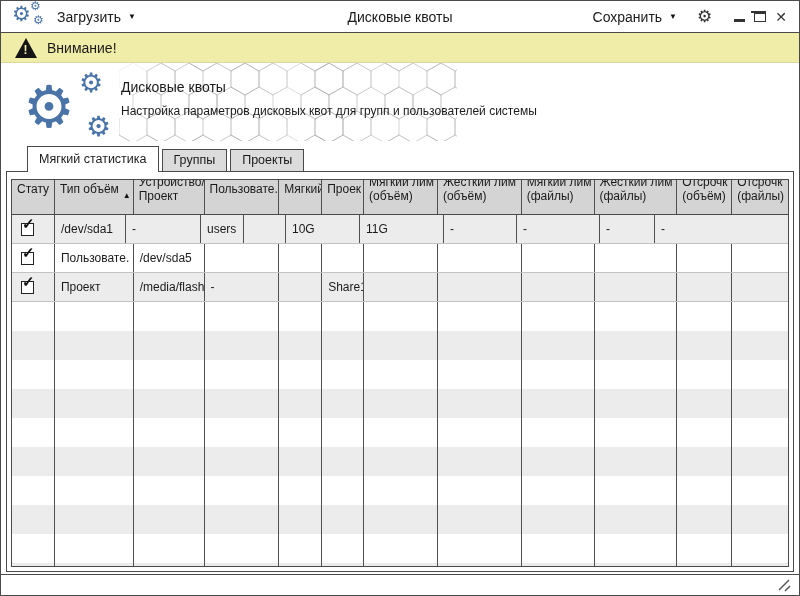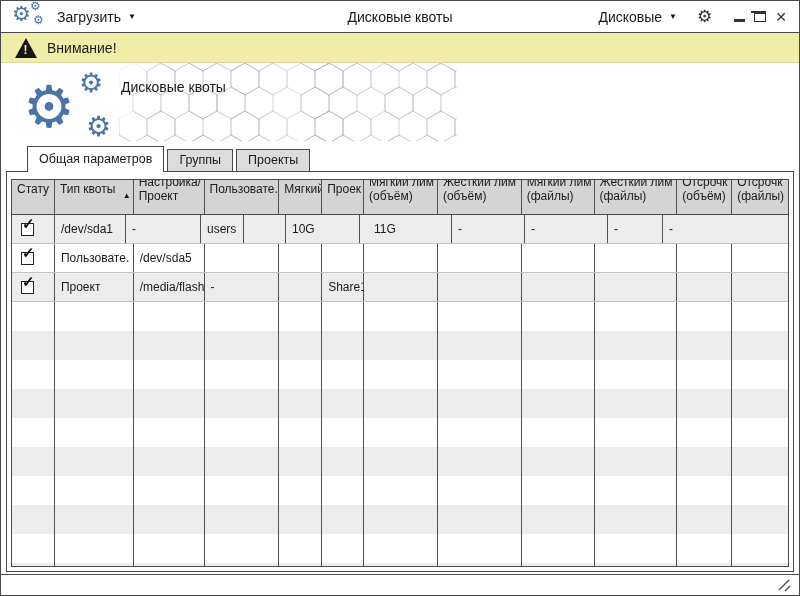--- a/index.html
+++ b/index.html
@@ -89,21 +89,21 @@
       <span class="g2">⚙</span>
       <span class="g3">⚙</span>
     </div>
     <div class="menu-btn">
       <span>Загрузить</span>
       <span class="caret">▼</span>
     </div>
     <div class="tb-title">Дисковые квоты</div>
     <div class="tb-right">
       <div class="menu-btn">
-        <span>Дисковые</span>
+        <span>Сохранить</span>
         <span class="caret">▼</span>
       </div>
       <span class="gear-btn">⚙</span>
       <div class="winbtns">
         <div class="btn-min"></div>
         <div class="btn-max"></div>
         <div class="btn-close">✕</div>
       </div>
     </div>
   </div>
@@ -207,40 +207,41 @@
         <polygon points="322,96 336,104 336,120 322,128 308,120 308,104" fill="none" stroke="#8f8f8f" stroke-width="0.8" stroke-opacity="0.54"></polygon>
         <polygon points="350,96 364,104 364,120 350,128 336,120 336,104" fill="none" stroke="#8f8f8f" stroke-width="0.8" stroke-opacity="0.37"></polygon>
         <polygon points="378,96 392,104 392,120 378,128 364,120 364,104" fill="none" stroke="#8f8f8f" stroke-width="0.8" stroke-opacity="0.21"></polygon>
       </svg>
     <div class="hero-gears">
       <span class="g1">⚙</span>
       <span class="g2">⚙</span>
       <span class="g3">⚙</span>
     </div>
     <div class="hero-title">Дисковые квоты</div>
+    <div class="hero-sub">Настройка параметров дисковых квот для групп и пользователей системы</div>
   </div>
 
   <div class="tabsrow">
-    <div class="tab active">Общая параметров</div>
+    <div class="tab active">Мягкий статистика</div>
     <div class="tab">Группы</div>
     <div class="tab">Проекты</div>
   </div>
 
   <div class="panel">
     <div class="qtable">
       <div class="trow thead" id="theadrow">
           <div class="th" style="width: 43px;">
             <div>Стату</div>
           </div>
           <div class="th" style="width: 79px;">
-            <div>Тип квоты</div>
+            <div>Тип объём</div>
             <span class="sort">▲</span>
           </div>
           <div class="th" style="width: 71px;">
-            <div>Настройка/</div>
+            <div>Устройство/</div>
             <div>Проект</div>
           </div>
           <div class="th" style="width: 75px;">
             <div>Пользовате.</div>
           </div>
           <div class="th" style="width: 43px;">
             <div>Мягкий</div>
           </div>
           <div class="th" style="width: 42px; justify-content: center;">
             <div>Проек</div>
@@ -275,21 +276,21 @@
             <div class="td" style="width: 43px;">
               <span class="checkbox">
                 <span class="mark">✓</span>
               </span>
             </div>
             <div class="td" style="width: 71px;">/dev/sda1</div>
             <div class="td" style="width: 75px;">-</div>
             <div class="td" style="width: 43px;">users</div>
             <div class="td" style="width: 42px;"></div>
             <div class="td" style="width: 74px;">10G</div>
-            <div class="td" style="width: 84px; margin-left: 8px;">11G</div>
+            <div class="td" style="width: 84px;">11G</div>
             <div class="td" style="width: 73px;">-</div>
             <div class="td" style="width: 83px;">-</div>
             <div class="td" style="width: 55px;">-</div>
             <div class="td" style="width: 56px;">-</div>
           </div>
           <div class="trow tr data">
             <div class="td" style="width: 43px;">
               <span class="checkbox">
                 <span class="mark">✓</span>
               </span>

